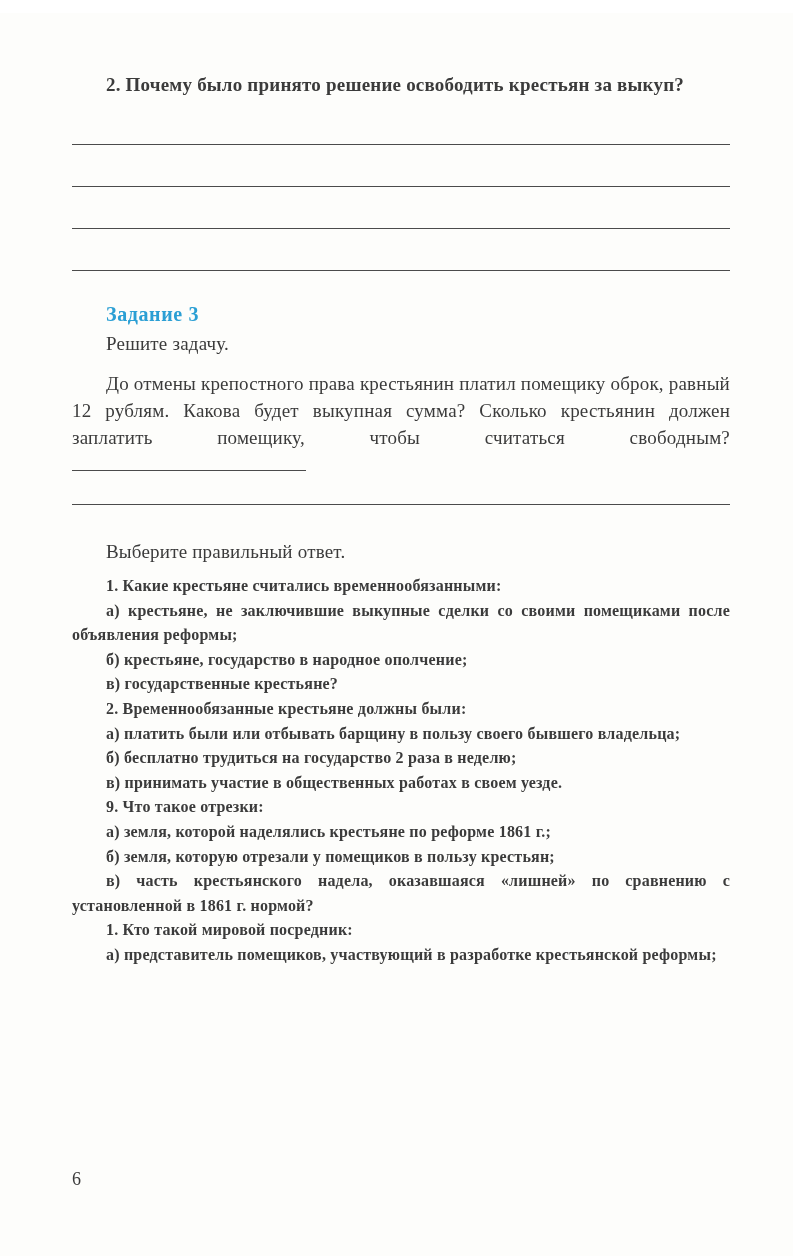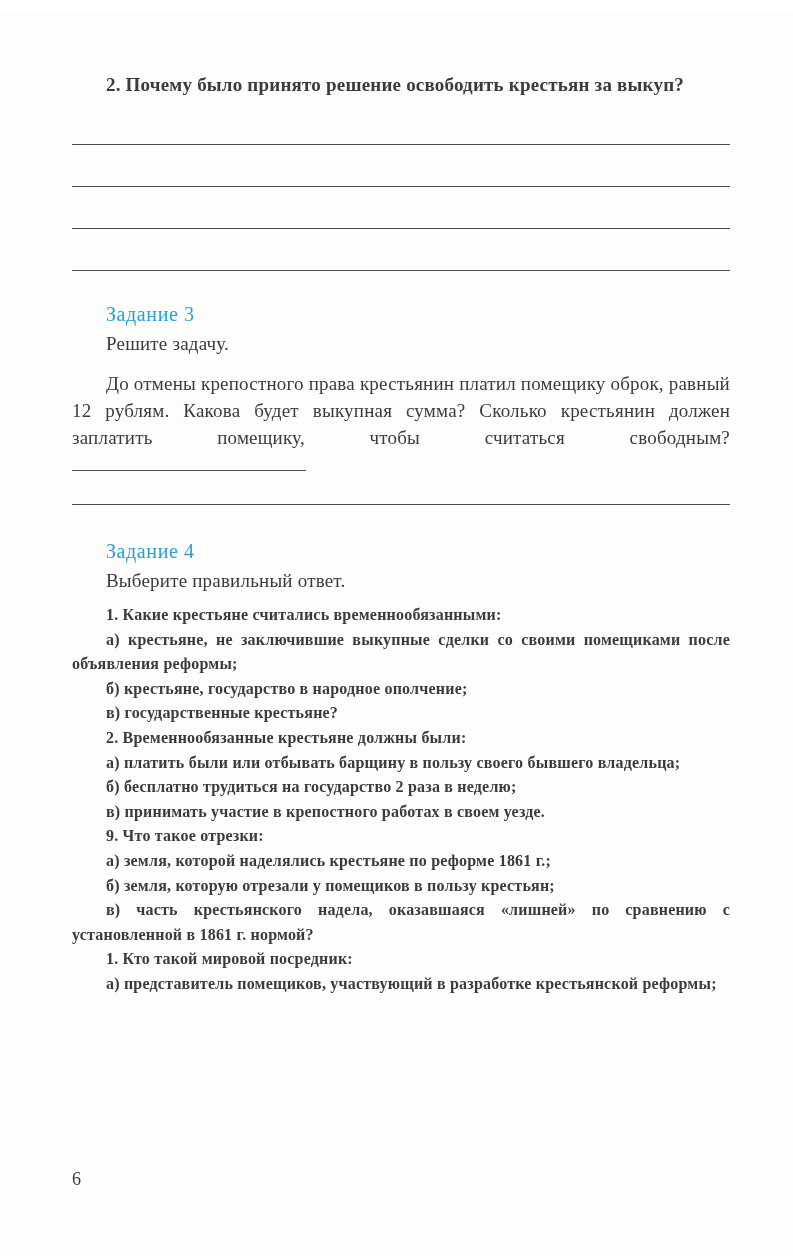--- a/index.html
+++ b/index.html
@@ -37,21 +37,21 @@
   .answer-line {
     height: 41px;
     border-bottom: 1.6px solid #4b4b4b;
   }
   .task3 { margin-top: 30px; }
   .task-heading {
     margin: 0;
     padding-left: 34px;
     font-size: 20px;
     line-height: 27px;
-    font-weight: normal;
+    font-weight: bold;
     color: var(--accent, #2b9fd4);
     letter-spacing: 0.6px;
   }
   .subtitle { margin-top: 2px; }
   .task3-body { margin-top: 13px; }
   .inline-line {
     display: inline-block;
     width: 234px;
     height: 14px;
     border-bottom: 1.6px solid #4b4b4b;
@@ -97,39 +97,38 @@
 
     <section class="task3">
       <h2 class="task-heading">Задание 3</h2>
       <p class="para subtitle">Решите задачу.</p>
       <p class="para task3-body"><span>До отмены крепостного права крестьянин платил помещику оброк, равный 12 рублям. Какова будет выкупная сумма? Сколько крестьянин должен заплатить помещику, чтобы считаться свободным?</span>
         <span class="inline-line"></span></p>
       <div class="answer-line task3-after-line"></div>
     </section>
 
     <section class="task4">
-      <h2 class="task-heading">Задание 4</h2>
       <p class="para subtitle">Выберите правильный ответ.</p>
       <div class="items">
 
           <p class="para item">1. Какие крестьяне считались временнообязанными:</p>
 
           <p class="para item">а) крестьяне, не заключившие выкупные сделки со своими помещиками после объявления реформы;</p>
 
           <p class="para item">б) крестьяне, государство в народное ополчение;</p>
 
           <p class="para item">в) государственные крестьяне?</p>
 
           <p class="para item">2. Временнообязанные крестьяне должны были:</p>
 
           <p class="para item">а) платить были или отбывать барщину в пользу своего бывшего владельца;</p>
 
           <p class="para item">б) бесплатно трудиться на государство 2 раза в неделю;</p>
 
-          <p class="para item">в) принимать участие в крепостного работах в своем уезде.</p>
+          <p class="para item">в) принимать участие в общественных работах в своем уезде.</p>
 
           <p class="para item">9. Что такое отрезки:</p>
 
           <p class="para item">а) земля, которой наделялись крестьяне по реформе 1861 г.;</p>
 
           <p class="para item">б) земля, которую отрезали у помещиков в пользу крестьян;</p>
 
           <p class="para item">в) часть крестьянского надела, оказавшаяся «лишней» по сравнению с установленной в 1861 г. нормой?</p>
 
           <p class="para item">1. Кто такой мировой посредник:</p>

